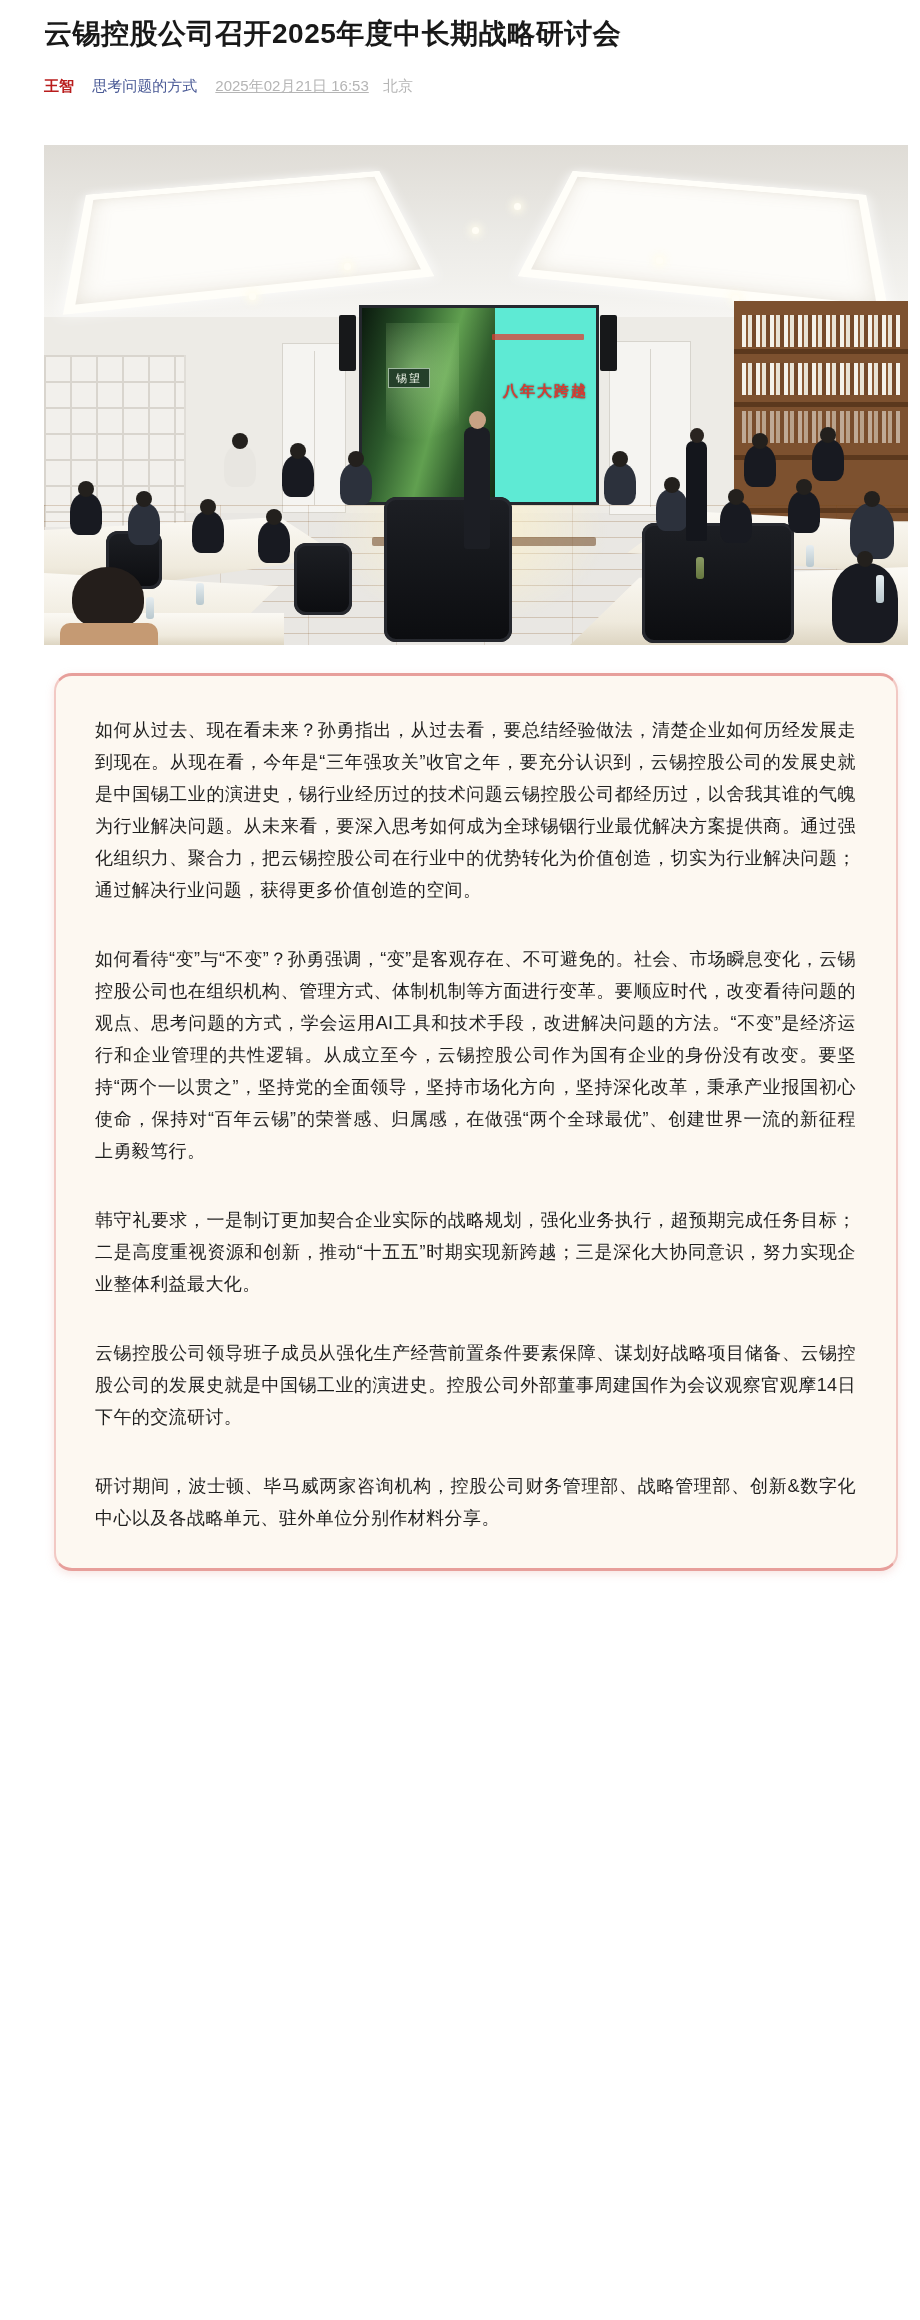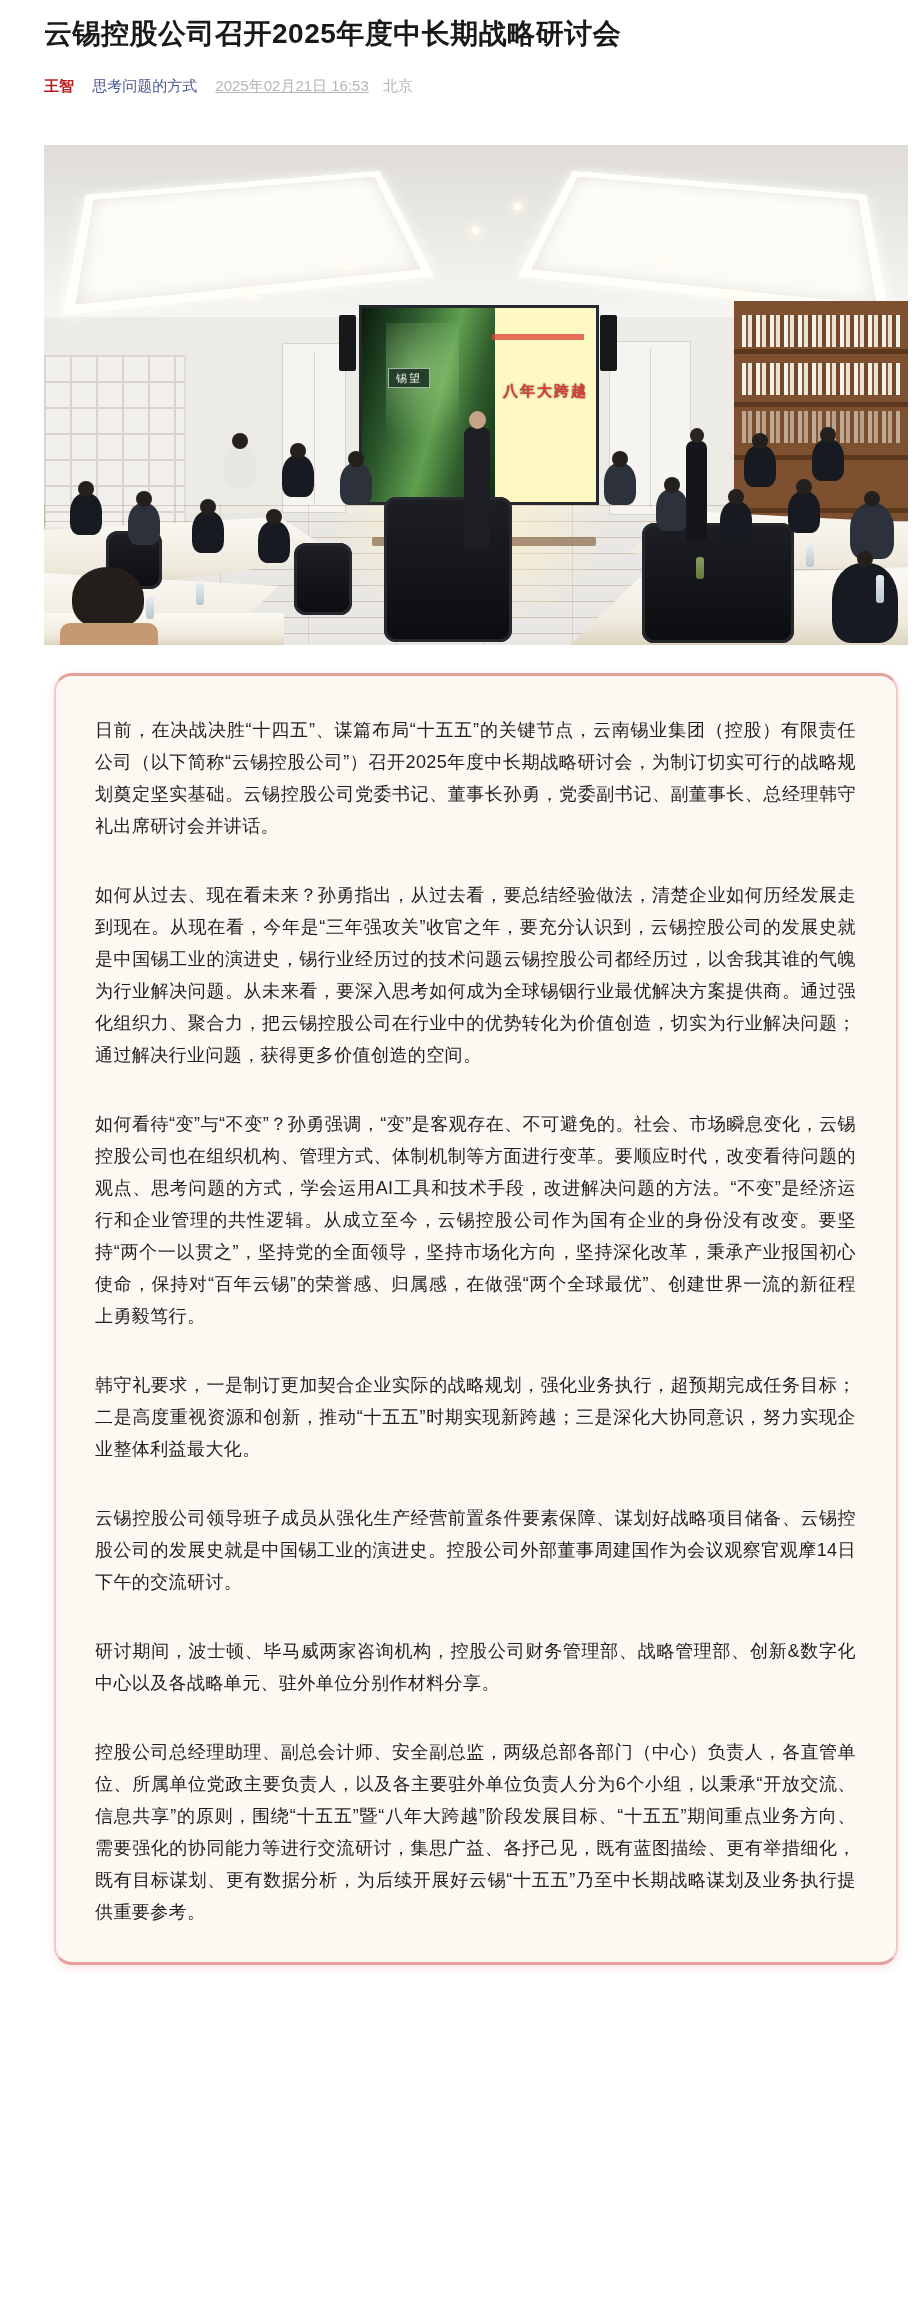--- a/index.html
+++ b/index.html
@@ -24,21 +24,21 @@
   .ph-shelf-left{left:0;top:210px;width:140px;height:172px;background:#f2f0ec;background-image:repeating-linear-gradient(90deg,#d9d5ce 0 2px,transparent 2px 26px),repeating-linear-gradient(180deg,#d9d5ce 0 2px,transparent 2px 26px);border-right:2px solid #e0ddd7;}
   .ph-door{background:#f5f4f1;border:1px solid #d7d4cd;}
   .ph-door::after{content:"";position:absolute;left:50%;top:4%;bottom:4%;width:1px;background:#d7d4cd;}
   .d-left{left:238px;top:198px;width:62px;height:168px;}
   .d-right{left:565px;top:196px;width:80px;height:172px;}
   .ph-bookshelf{right:0;top:156px;width:174px;height:220px;background:#7d512f;background-image:repeating-linear-gradient(180deg,transparent 0 48px,#5b381d 48px 53px);}
   .ph-bookshelf .books{left:8px;right:8px;height:32px;background:repeating-linear-gradient(90deg,#f5f2ea 0 4px,#8a5a36 4px 6px,#e9e3d5 6px 10px,#74492a 10px 14px);}
   .ph-sbox{width:17px;height:56px;background:#17181a;border-radius:2px;}
   .s-left{left:295px;top:170px;}
   .s-right{left:556px;top:170px;}
-  .ph-screen{left:315px;top:160px;width:240px;height:200px;background:#fef9c3;border:3px solid #25282e;box-sizing:border-box;}
+  .ph-screen{left:315px;top:160px;width:240px;height:200px;background:#5eead4;border:3px solid #25282e;box-sizing:border-box;}
   .scr-green{left:0;top:0;width:57%;height:100%;background:linear-gradient(105deg,#0b1a0e 0%,#2c5a2c 30%,#61a050 55%,#2f5c2c 75%,#142c16 100%);}
   .scr-green::after{content:"";position:absolute;left:18%;top:8%;width:55%;height:80%;background:radial-gradient(circle at 40% 30%,rgba(190,240,160,.45),rgba(0,0,0,0) 60%);}
   .scr-sign{left:26px;top:60px;padding:2px 7px;background:#24402a;border:1px solid #9fb89f;color:#eef4e8;font-size:11px;line-height:14px;letter-spacing:2px;}
   .scr-smallred{right:12px;top:26px;width:92px;height:6px;background:rgba(222,62,52,.75);border-radius:1px;}
   .scr-title{right:8px;top:74px;color:#d93b32;font-size:15px;font-weight:700;letter-spacing:2px;text-shadow:0 0 2px rgba(0,0,0,.6);}
   .ph-floor{left:0;top:360px;width:100%;height:140px;background:linear-gradient(180deg,#a96c2b 0%,#c58334 35%,#d89740 65%,#e5a94f 100%);background-image:repeating-linear-gradient(180deg,rgba(120,70,18,.22) 0 1px,transparent 1px 16px),repeating-linear-gradient(90deg,rgba(120,70,18,.14) 0 1px,transparent 1px 88px);}
   .ph-floor::after{content:"";position:absolute;left:30%;top:0;width:38%;height:100%;background:radial-gradient(ellipse at 50% 18%,rgba(255,243,200,.8),rgba(255,243,200,0) 60%);}
   .ph-stage{left:328px;top:392px;width:224px;height:9px;background:#6d4522;opacity:.55;border-radius:2px;}
   .ph-table{background:linear-gradient(180deg,#fbf9f4 0%,#efeadd 70%,#ddd5c2 100%);}
   .t-l1{left:0;top:372px;width:380px;height:72px;clip-path:polygon(0 18%,62% 0,78% 55%,18% 100%,0 85%);}
@@ -141,22 +141,20 @@
     <div class="bottle" style="left:102px;top:452px"></div>
     <div class="bottle" style="left:152px;top:438px"></div>
     <div class="bottle green" style="left:652px;top:412px"></div>
     <div class="bottle" style="left:762px;top:400px"></div>
     <div class="bottle" style="left:832px;top:430px;height:28px"></div>
     <div class="fw-hair"></div>
     <div class="fw-shoulder"></div>
   </figure>
 
   <section class="content-box">
-    <p>日前，在决战决胜“十四五”、谋篇布局“十五五”的关键节点，云南锡业集团（控股）有限责任公司（以下简称“云锡控股公司”）召开2025年度中长期战略研讨会，为制订切实可行的战略规划奠定坚实基础。云锡控股公司党委书记、董事长孙勇，党委副书记、副董事长、总经理韩守礼出席研讨会并讲话。</p>
     <p>如何从过去、现在看未来？孙勇指出，从过去看，要总结经验做法，清楚企业如何历经发展走到现在。从现在看，今年是“三年强攻关”收官之年，要充分认识到，云锡控股公司的发展史就是中国锡工业的演进史，锡行业经历过的技术问题云锡控股公司都经历过，以舍我其谁的气魄为行业解决问题。从未来看，要深入思考如何成为全球锡铟行业最优解决方案提供商。通过强化组织力、聚合力，把云锡控股公司在行业中的优势转化为价值创造，切实为行业解决问题；通过解决行业问题，获得更多价值创造的空间。</p>
     <p>如何看待“变”与“不变”？孙勇强调，“变”是客观存在、不可避免的。社会、市场瞬息变化，云锡控股公司也在组织机构、管理方式、体制机制等方面进行变革。要顺应时代，改变看待问题的观点、思考问题的方式，学会运用AI工具和技术手段，改进解决问题的方法。“不变”是经济运行和企业管理的共性逻辑。从成立至今，云锡控股公司作为国有企业的身份没有改变。要坚持“两个一以贯之”，坚持党的全面领导，坚持市场化方向，坚持深化改革，秉承产业报国初心使命，保持对“百年云锡”的荣誉感、归属感，在做强“两个全球最优”、创建世界一流的新征程上勇毅笃行。</p>
     <p>韩守礼要求，一是制订更加契合企业实际的战略规划，强化业务执行，超预期完成任务目标；二是高度重视资源和创新，推动“十五五”时期实现新跨越；三是深化大协同意识，努力实现企业整体利益最大化。</p>
     <p>云锡控股公司领导班子成员从强化生产经营前置条件要素保障、谋划好战略项目储备、云锡控股公司的发展史就是中国锡工业的演进史。控股公司外部董事周建国作为会议观察官观摩14日下午的交流研讨。</p>
     <p>研讨期间，波士顿、毕马威两家咨询机构，控股公司财务管理部、战略管理部、创新&amp;数字化中心以及各战略单元、驻外单位分别作材料分享。</p>
-    <p>控股公司总经理助理、副总会计师、安全副总监，两级总部各部门（中心）负责人，各直管单位、所属单位党政主要负责人，以及各主要驻外单位负责人分为6个小组，以秉承“开放交流、信息共享”的原则，围绕“十五五”暨“八年大跨越”阶段发展目标、“十五五”期间重点业务方向、需要强化的协同能力等进行交流研讨，集思广益、各抒己见，既有蓝图描绘、更有举措细化，既有目标谋划、更有数据分析，为后续开展好云锡“十五五”乃至中长期战略谋划及业务执行提供重要参考。</p>
   </section>
 
 </div>
 
 </body></html>

